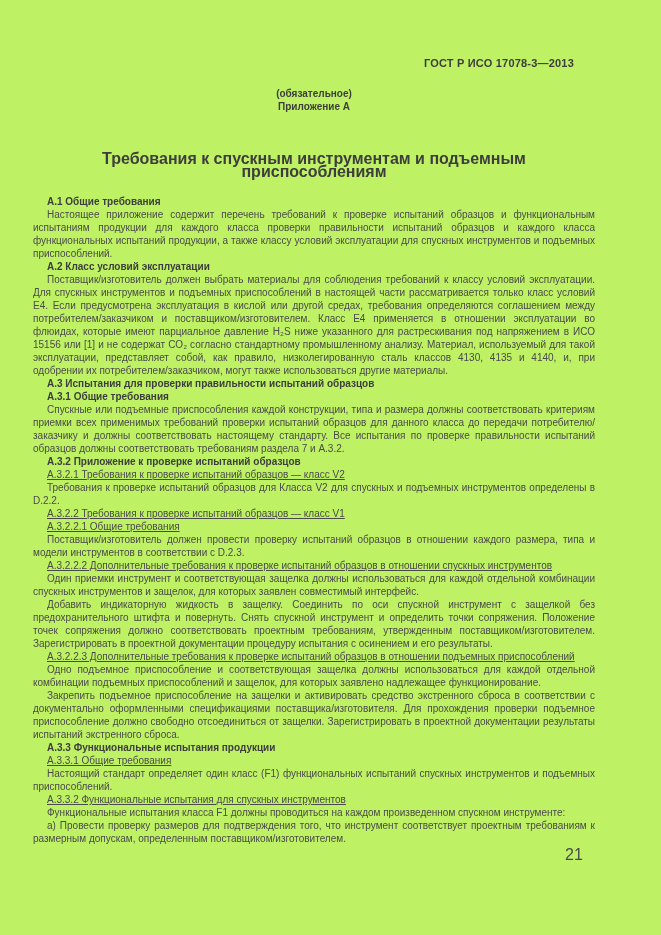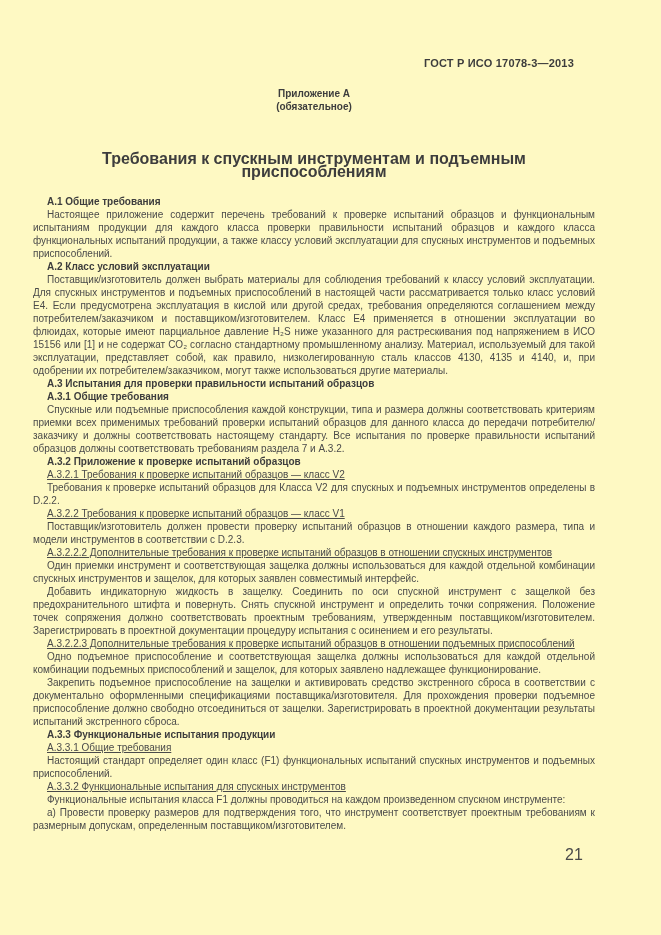--- a/index.html
+++ b/index.html
@@ -4,21 +4,21 @@
 <style>
   html, body {
     margin: 0;
     padding: 0;
     background: #ffffff;
   }
   .page {
     position: relative;
     width: 661px;
     height: 935px;
-    background: #fef9c3;
+    background: #bef264;
     font-family: "Liberation Sans", "DejaVu Sans", sans-serif;
     overflow: hidden;
   }
   .content {
     position: absolute;
     left: 33px;
     top: 57px;
     width: 562px;
     color: #4a4a4a;
     font-size: 10px;
@@ -68,37 +68,38 @@
 </style>
 </head>
 <body>
 
 <div class="page">
   <div class="content">
 
     <div class="doc-code">ГОСТ Р ИСО 17078-3—2013</div>
 
     <div class="appendix">
+      <div>(обязательное)</div>
       <div>Приложение А</div>
-      <div>(обязательное)</div>
     </div>
 
     <div class="doc-title">Требования к спускным инструментам и подъемным приспособлениям</div>
 
     <div class="block h-bold">А.1 Общие требования</div>
     <div class="block para">Настоящее приложение содержит перечень требований к проверке испытаний образцов и функциональным испытаниям продукции для каждого класса проверки правильности испытаний образцов и каждого класса функциональных испытаний продукции, а также классу условий эксплуатации для спускных инструментов и подъемных приспособлений.</div>
     <div class="block h-bold">А.2 Класс условий эксплуатации</div>
     <div class="block para">Поставщик/изготовитель должен выбрать материалы для соблюдения требований к классу условий эксплуатации. Для спускных инструментов и подъемных приспособлений в настоящей части рассматривается только класс условий Е4. Если предусмотрена эксплуатация в кислой или другой средах, требования определяются соглашением между потребителем/заказчиком и поставщиком/изготовителем. Класс Е4 применяется в отношении эксплуатации во флюидах, которые имеют парциальное давление H₂S ниже указанного для растрескивания под напряжением в ИСО 15156 или [1] и не содержат CO₂ согласно стандартному промышленному анализу. Материал, используемый для такой эксплуатации, представляет собой, как правило, низколегированную сталь классов 4130, 4135 и 4140, и, при одобрении их потребителем/заказчиком, могут также использоваться другие материалы.</div>
     <div class="block h-bold">А.3 Испытания для проверки правильности испытаний образцов</div>
     <div class="block h-bold">А.3.1 Общие требования</div>
     <div class="block para">Спускные или подъемные приспособления каждой конструкции, типа и размера должны соответствовать критериям приемки всех применимых требований проверки испытаний образцов для данного класса до передачи потребителю/заказчику и должны соответствовать настоящему стандарту. Все испытания по проверке правильности испытаний образцов должны соответствовать требованиям раздела 7 и А.3.2.</div>
     <div class="block h-bold">А.3.2 Приложение к проверке испытаний образцов</div>
     <div class="block h-reg">А.3.2.1 Требования к проверке испытаний образцов — класс V2</div>
     <div class="block para">Требования к проверке испытаний образцов для Класса V2 для спускных и подъемных инструментов определены в D.2.2.</div>
     <div class="block h-reg">А.3.2.2 Требования к проверке испытаний образцов — класс V1</div>
+    <div class="block h-reg">А.3.2.2.1 Общие требования</div>
     <div class="block para">Поставщик/изготовитель должен провести проверку испытаний образцов в отношении каждого размера, типа и модели инструментов в соответствии с D.2.3.</div>
     <div class="block h-reg">А.3.2.2.2 Дополнительные требования к проверке испытаний образцов в отношении спускных инструментов</div>
     <div class="block para">Один приемки инструмент и соответствующая защелка должны использоваться для каждой отдельной комбинации спускных инструментов и защелок, для которых заявлен совместимый интерфейс.</div>
     <div class="block para">Добавить индикаторную жидкость в защелку. Соединить по оси спускной инструмент с защелкой без предохранительного штифта и повернуть. Снять спускной инструмент и определить точки сопряжения. Положение точек сопряжения должно соответствовать проектным требованиям, утвержденным поставщиком/изготовителем. Зарегистрировать в проектной документации процедуру испытания с осинением и его результаты.</div>
     <div class="block h-reg">А.3.2.2.3 Дополнительные требования к проверке испытаний образцов в отношении подъемных приспособлений</div>
     <div class="block para">Одно подъемное приспособление и соответствующая защелка должны использоваться для каждой отдельной комбинации подъемных приспособлений и защелок, для которых заявлено надлежащее функционирование.</div>
     <div class="block para">Закрепить подъемное приспособление на защелки и активировать средство экстренного сброса в соответствии с документально оформленными спецификациями поставщика/изготовителя. Для прохождения проверки подъемное приспособление должно свободно отсоединиться от защелки. Зарегистрировать в проектной документации результаты испытаний экстренного сброса.</div>
     <div class="block h-bold">А.3.3 Функциональные испытания продукции</div>
     <div class="block h-reg">А.3.3.1 Общие требования</div>
     <div class="block para">Настоящий стандарт определяет один класс (F1) функциональных испытаний спускных инструментов и подъемных приспособлений.</div>

